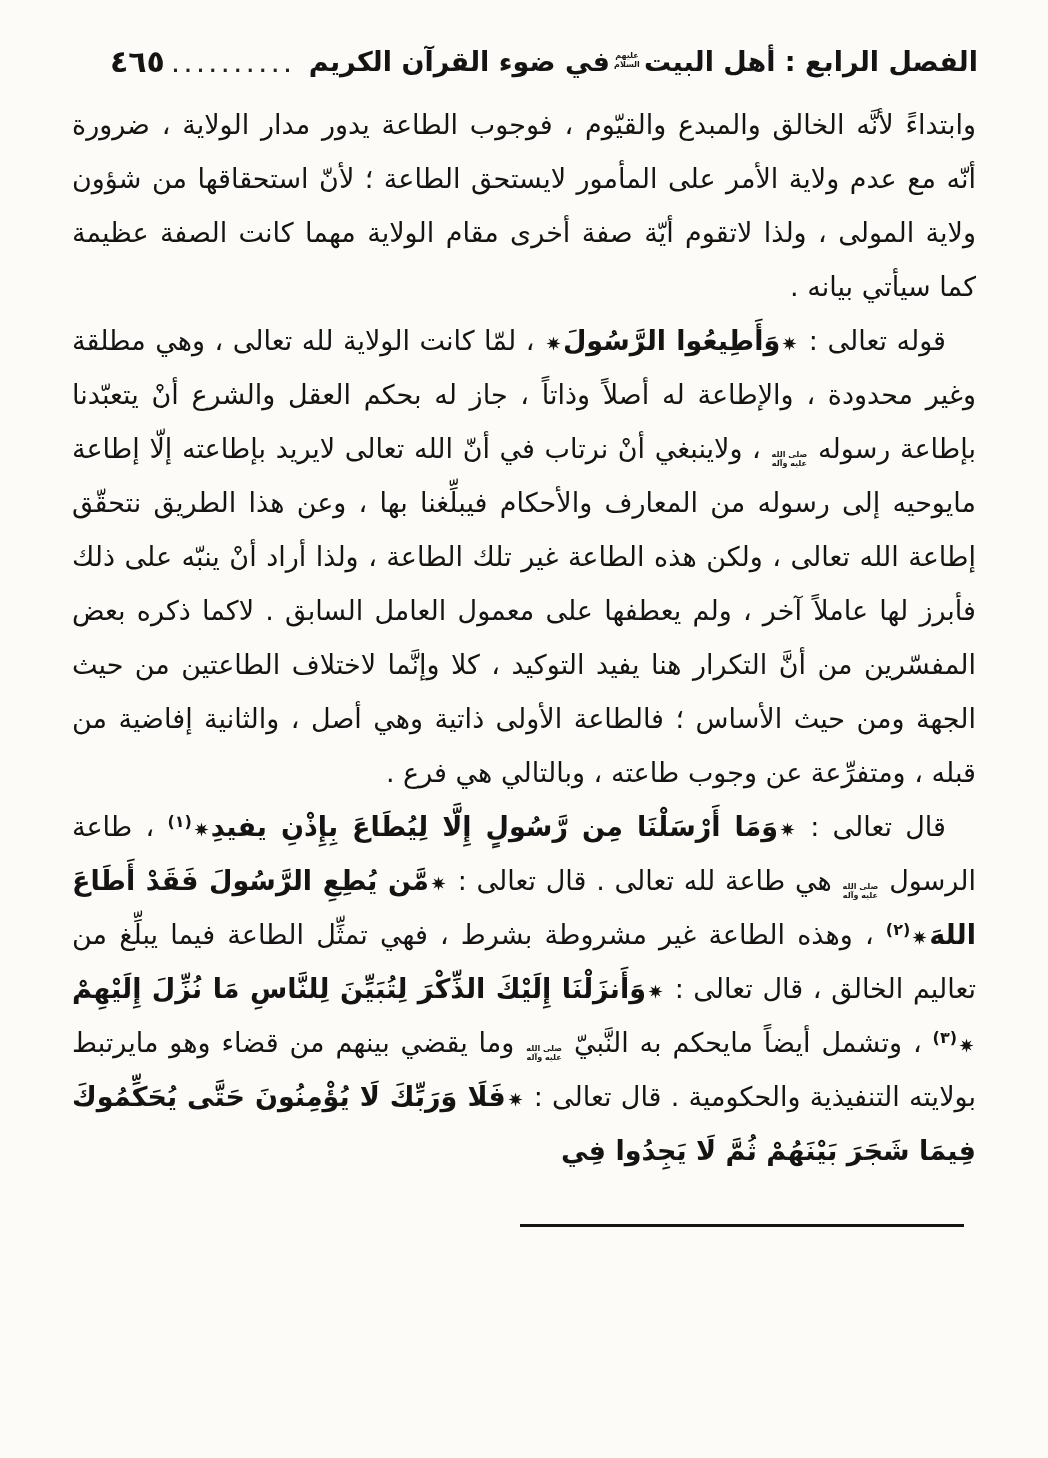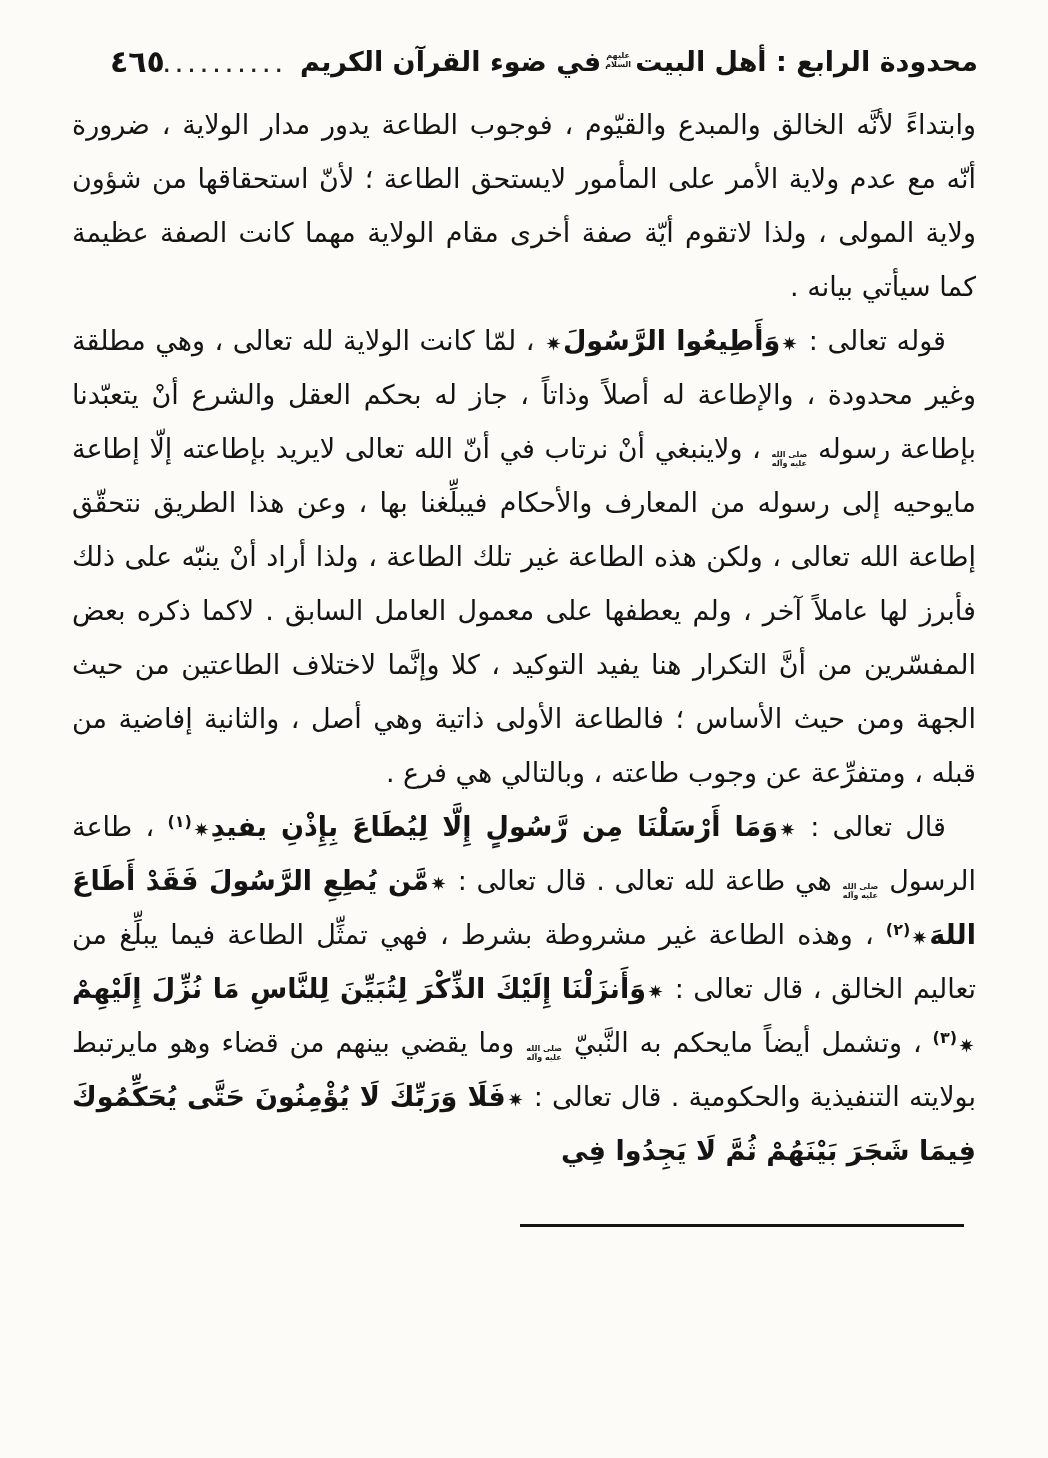--- a/index.html
+++ b/index.html
@@ -34,21 +34,21 @@
   .footnotes{position:absolute;top:1240px;right:74px;left:72px;text-align:right;font-size:24px;line-height:47px;}
   .fn-line{white-space:nowrap;}
   .fn-marker{letter-spacing:2px;}
 </style>
 </head>
 <body>
 
 <div class="page" dir="rtl">
 
   <div class="header">
-    <span class="h-title">محدودة الرابع : أهل البيت</span>
+    <span class="h-title">الفصل الرابع : أهل البيت</span>
     <span class="seal">عليهم السلام</span>
     <span class="h-title">في ضوء القرآن الكريم</span>
     <span class="dots">...........................................</span>
     <span class="pagenum">٤٦٥</span>
   </div>
 
   <div class="body">
 
     <p><span>وابتداءً لأنَّه الخالق والمبدع والقيّوم ، فوجوب الطاعة يدور مدار الولاية ، ضرورة أنّه مع عدم ولاية الأمر على المأمور لايستحق الطاعة ؛ لأنّ استحقاقها من شؤون ولاية المولى ، ولذا لاتقوم أيّة صفة أخرى مقام الولاية مهما كانت الصفة عظيمة كما سيأتي بيانه .</span></p>
 

